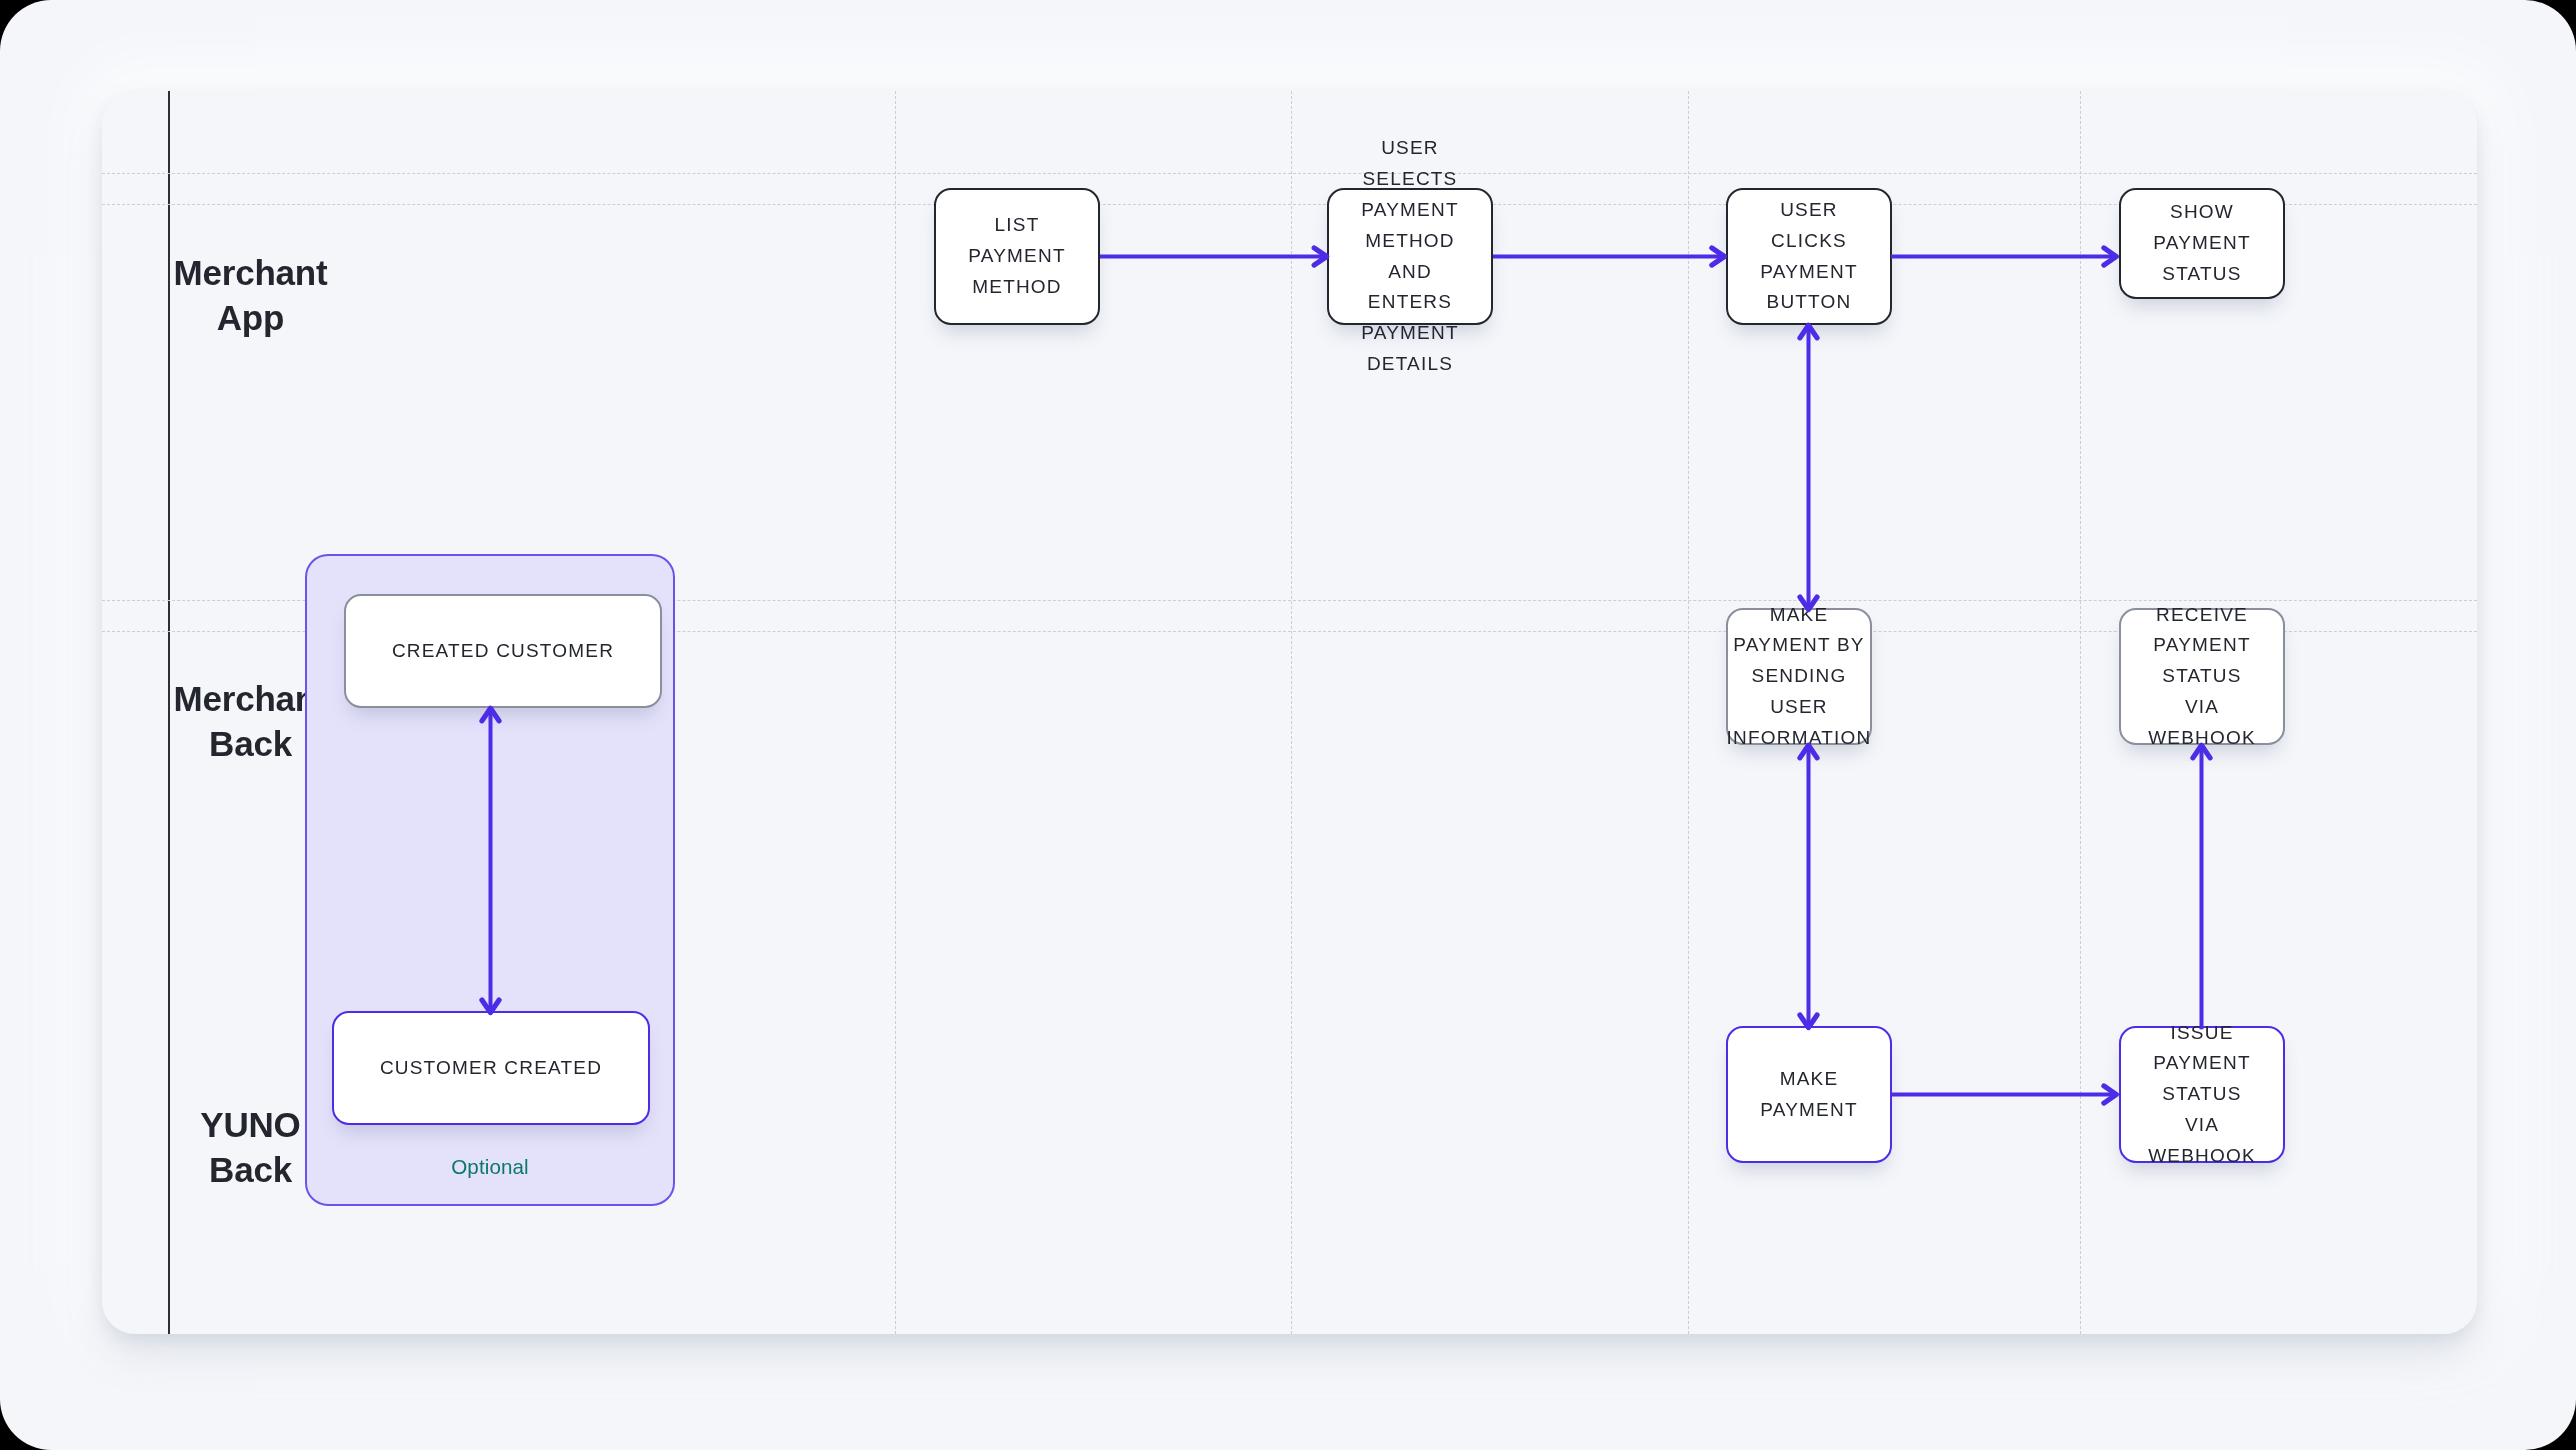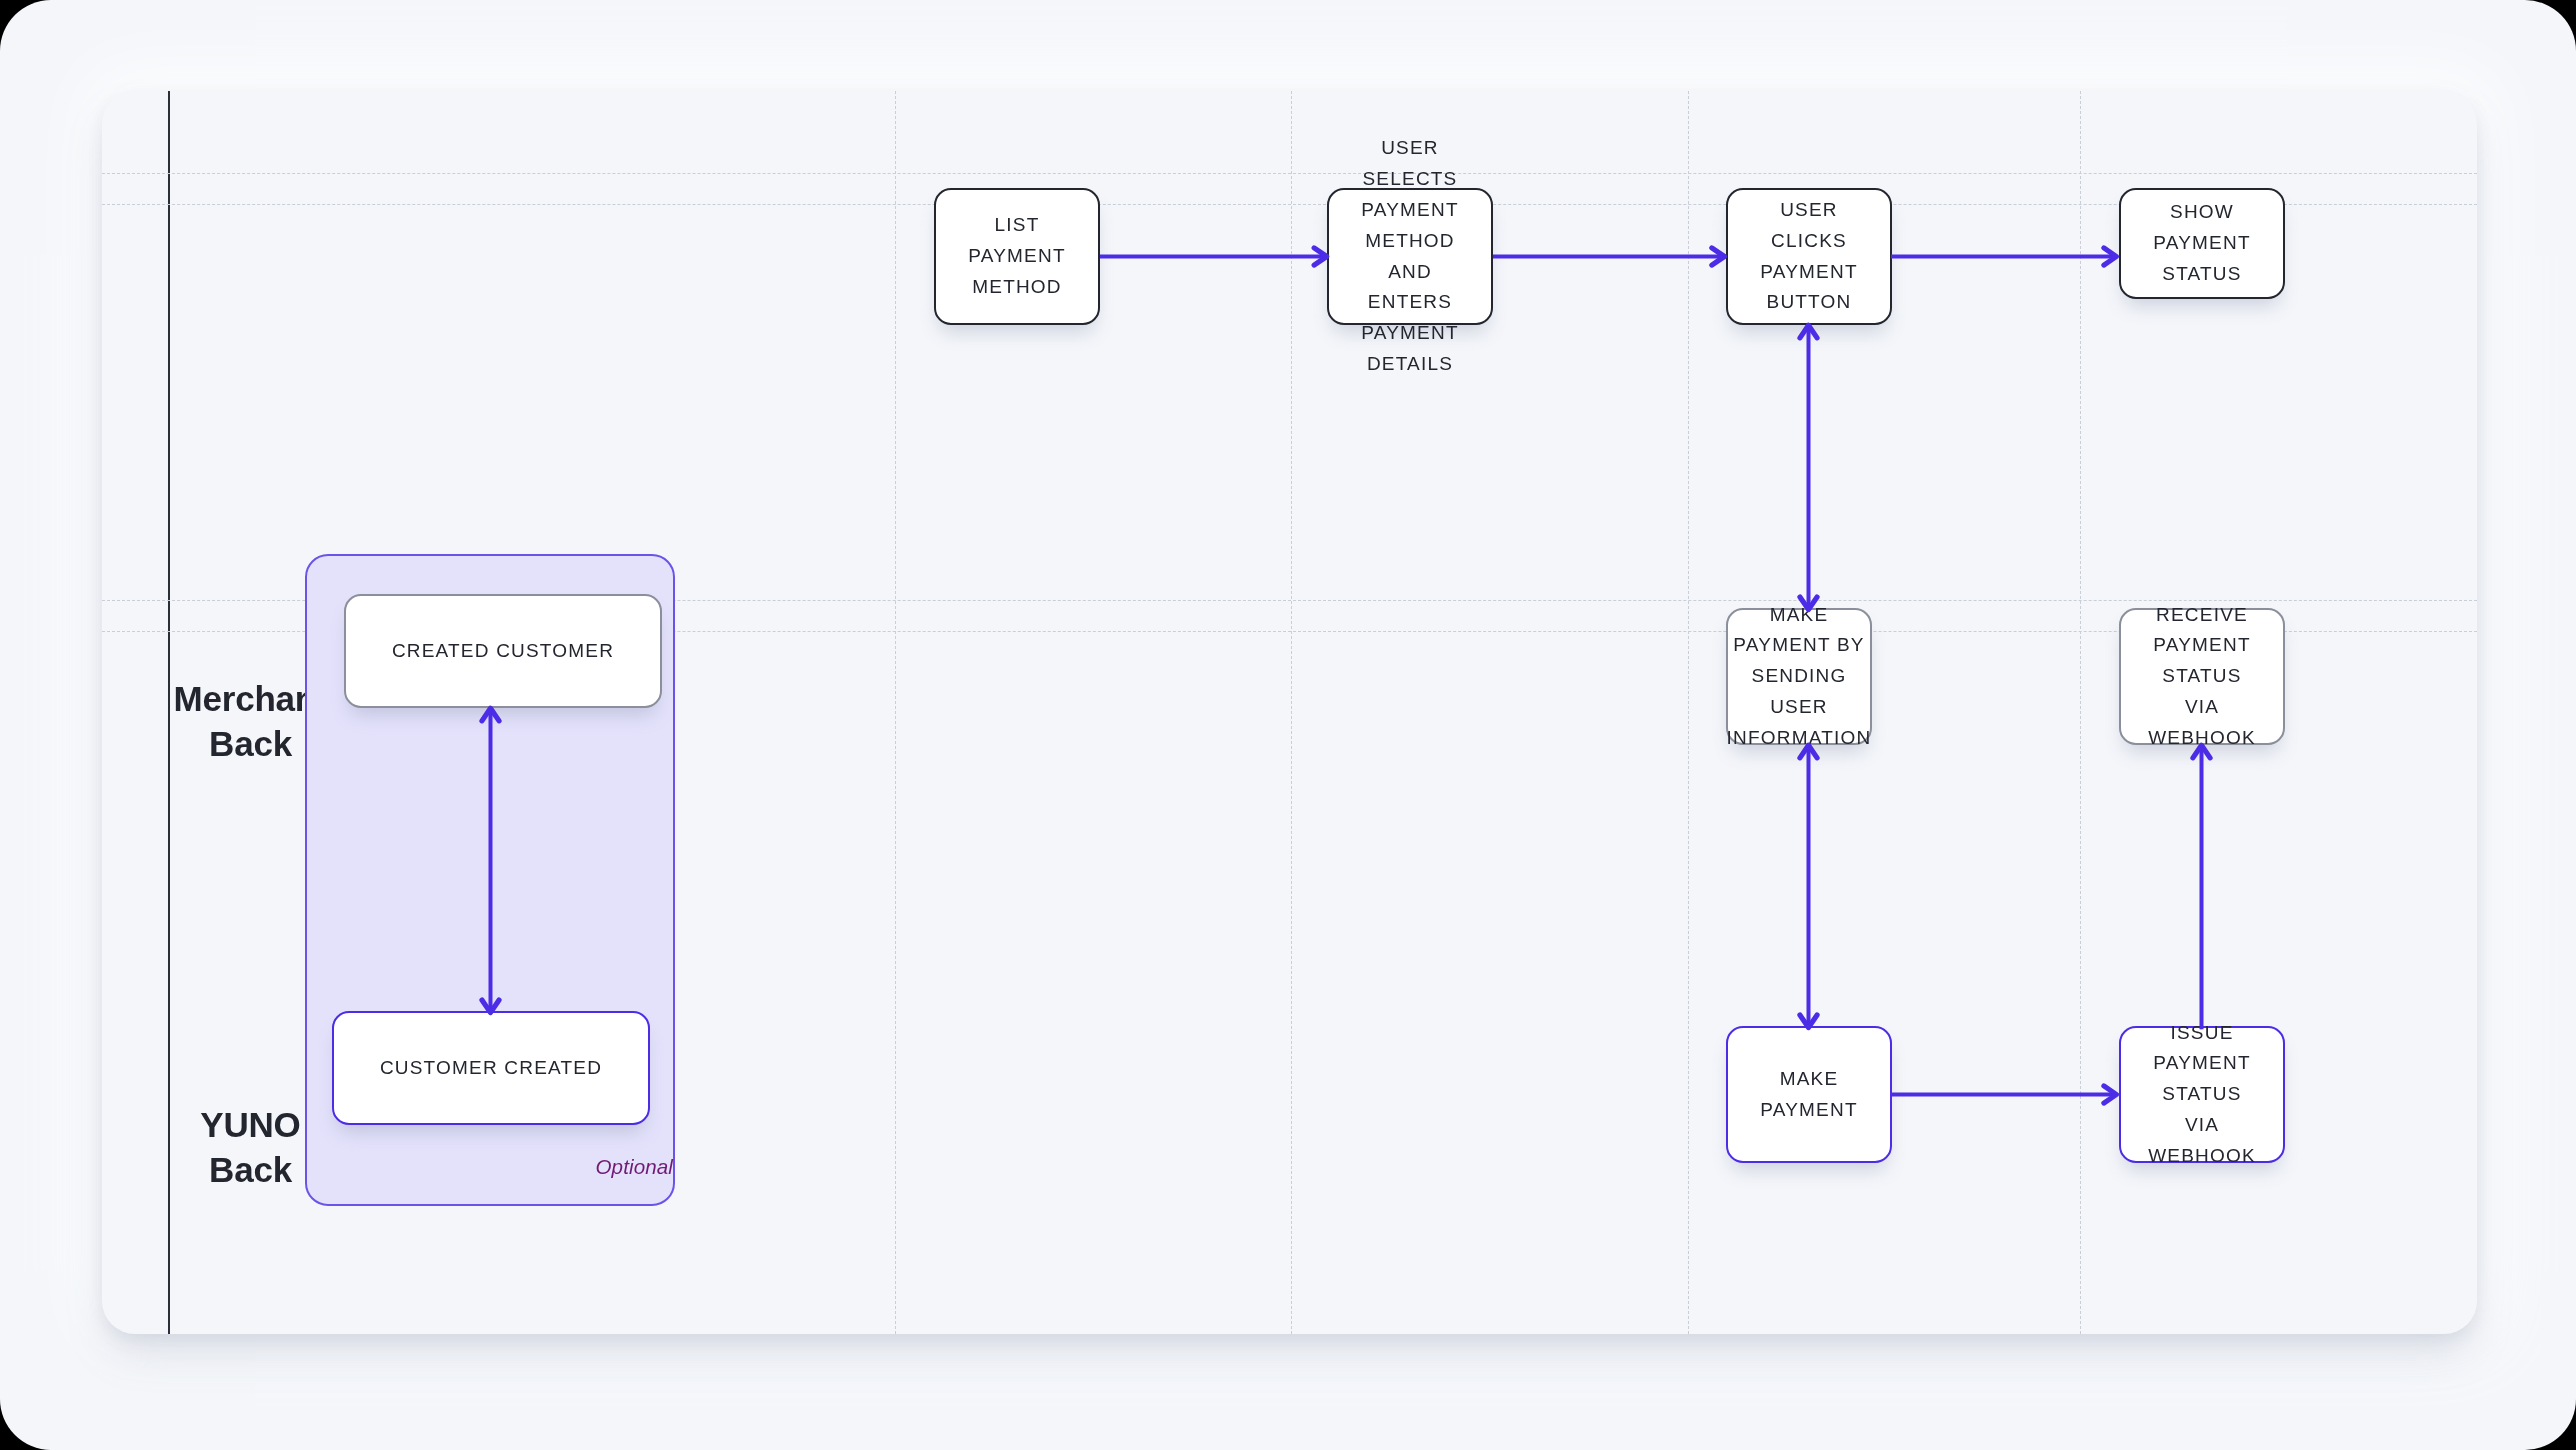--- a/index.html
+++ b/index.html
@@ -116,25 +116,24 @@
   .group {
     position: absolute;
     background: #e4e2fb;
     border: 2.3px solid #6b53ea;
     border-radius: 23px;
     box-sizing: border-box;
   }
   .group-caption {
     position: absolute;
     width: 100%;
-    text-align: right;
+    text-align: center;
     font-size: 20.6px;
-    color: #701a75;
+    color: #0f766e;
     letter-spacing: 0.1px;
-    font-style: italic;
   }
 
   
   .conn { position: absolute; overflow: visible; }
   .conn line, .conn path { stroke: #4c2ce6; stroke-width: 7; fill: none; }
   .conn path.head { stroke-width: 9; stroke-linecap: round; stroke-linejoin: round; }
 </style>
 </head>
 <body>
 
@@ -148,20 +147,22 @@
     <div class="vsep" style="left:793px;"></div>
     <div class="vsep" style="left:1189px;"></div>
     <div class="vsep" style="left:1586px;"></div>
     <div class="vsep" style="left:1978px;"></div>
 
     <div class="hsep" style="top:82px;"></div>
     <div class="hsep" style="top:113px;"></div>
     <div class="hsep" style="top:509px;"></div>
     <div class="hsep" style="top:540px;"></div>
 
+    <div class="lane-label" style="left:0px;  top:160px;">Merchant
+App</div>
     <div class="lane-label" style="left:0px;  top:586px;">Merchant
 Back</div>
     <div class="lane-label" style="left:0px;  top:1012px;">YUNO
 Back</div>
 
     <div class="group" style="left:203px; top:463px; width:370px; height:652px;">
       <div class="group-caption" style="top:599px;">Optional</div>
     </div>
 
     <div class="node dark" style="left:1225px; top:97px; width:166px; height:137px;">USER SELECTS PAYMENT

